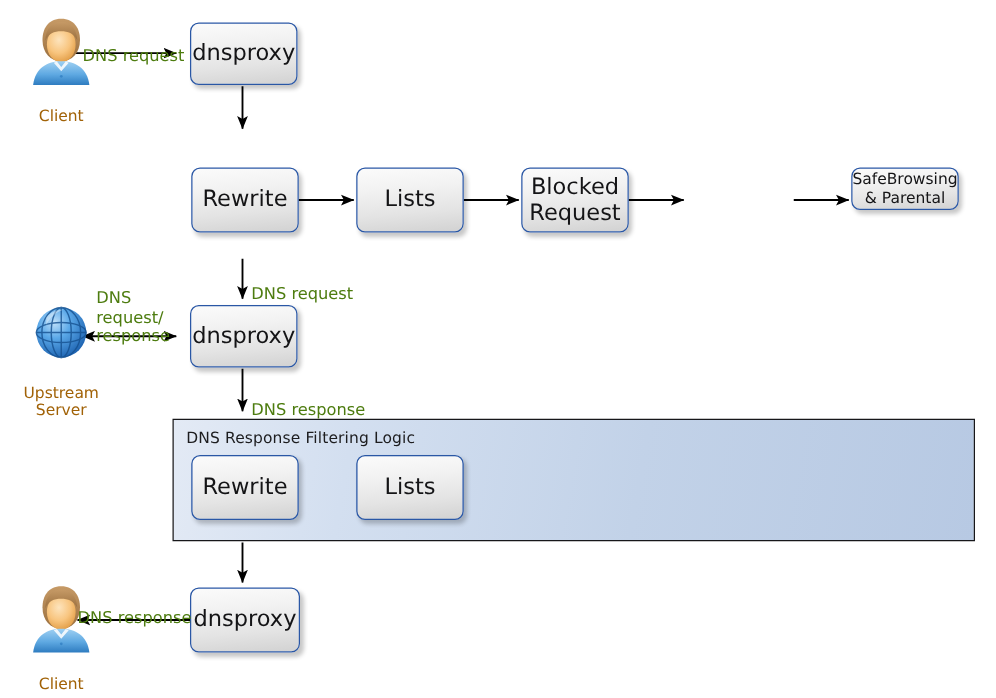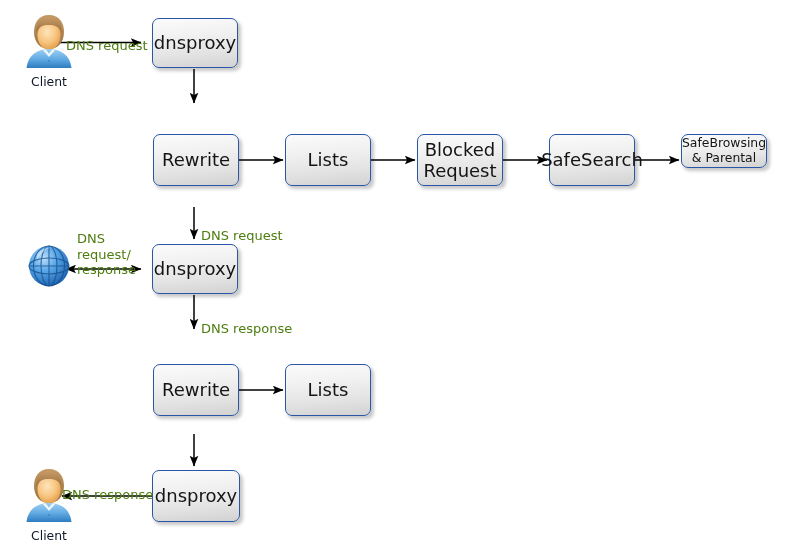--- a/index.html
+++ b/index.html
@@ -61,24 +61,24 @@
     overflow: visible;
   }
   .node.tight { font-size: 12.4px; }
   
   .actor {
     position: absolute;
     text-align: center;
   }
   .actor-label {
     font-size: 12.4px;
-    color: #0f172a;
+    color: #a16207;
     line-height: 1.16;
     white-space: pre-line;
-    margin-top: 1px;
+    margin-top: 12px;
   }
   
   .edge-label {
     position: absolute;
     font-size: 13px;
     color: #4d7c0f;
     white-space: pre-line;
     line-height: 1.2;
     margin-top: 16px;
   }
@@ -169,20 +169,22 @@
       <circle cx="25" cy="25" r="20" fill="url(#globeG)"></circle>
       <g stroke="#15508f" stroke-width="1.15" fill="none" opacity="0.8">
         <ellipse cx="25" cy="25" rx="20" ry="8"></ellipse>
         <ellipse cx="25" cy="25" rx="8" ry="20"></ellipse>
         <ellipse cx="25" cy="25" rx="15.5" ry="20"></ellipse>
         <line x1="5" y1="25" x2="45" y2="25"></line>
         <line x1="25" y1="5" x2="25" y2="45"></line>
       </g>
       <path d="M13,13 C16,9 21,6.5 27,6.5 C20,9 15.5,13.5 13,19 Z" fill="#ffffff" opacity="0.38"></path>
     </svg>
+    <div class="actor-label">Upstream
+Server</div>
   </div>
 
   <div class="actor" style="left:14px; top:466px; width:70px;">
     <svg width="52" height="58" viewBox="0 0 52 58">
       <path d="M26,3 C36.5,3 41,11 41,20 C41,30.5 34.5,37 26,37 C17.5,37 11,30.5 11,20 C11,11 15.5,3 26,3 Z" fill="url(#hairG)"></path>
       <path d="M26,11 C33.5,11 37.5,16.5 37.5,23.5 C37.5,31.5 32.5,37.5 26,37.5 C19.5,37.5 14.5,31.5 14.5,23.5 C14.5,16.5 18.5,11 26,11 Z" fill="url(#faceG)"></path>
       <path d="M13.2,20.5 C13.5,11 18.5,5.5 26,5.5 C33.5,5.5 38.5,11 38.8,20 C35.5,14.5 31.5,13 26,13 C20,13 16,14.8 13.2,20.5 Z" fill="url(#hairG)"></path>
       <path d="M26,37 C15,37 5,42.5 3.5,56 L48.5,56 C47,42.5 37,37 26,37 Z" fill="url(#shirtG)"></path>
       <path d="M20,38.2 L26,45 L32,38.2 L29.5,37.2 L26,41.5 L22.5,37.2 Z" fill="#ffffff" opacity="0.85"></path>
       <circle cx="26" cy="49" r="1.1" fill="#2e7cc0" opacity="0.7"></circle>
@@ -193,24 +195,26 @@
   <div class="node" style="left:152px; top:18px; width:86px; height:50px;">dnsproxy</div>
 
   <div class="node" style="left:152px; top:244px; width:86px; height:50px;">dnsproxy</div>
 
   <div class="node" style="left:152px; top:470px; width:88px; height:52px;">dnsproxy</div>
 
   <div class="node" style="left:153px; top:134px; width:86px; height:52px;">Rewrite</div>
   <div class="node" style="left:285px; top:134px; width:86px; height:52px;">Lists</div>
   <div class="node" style="left:417px; top:134px; width:86px; height:52px;">Blocked
 Request</div>
-  <div class="node" style="left:549px; top:134px; width:86px; height:52px;">SafeSearch</div>
   <div class="node tight" style="left:681px; top:134px; width:86px; height:34px;">SafeBrowsing
 &amp; Parental</div>
 
+  <div class="panel" style="left:138px; top:335px; width:642px; height:98px;">
+    <div class="panel-title">DNS Response Filtering Logic</div>
+  </div>
   <div class="node" style="left:153px; top:364px; width:86px; height:52px;">Rewrite</div>
   <div class="node" style="left:285px; top:364px; width:86px; height:52px;">Lists</div>
 
   <div class="edge-label" style="left:66px; top:22px;">DNS request</div>
 
   <div class="edge-label" style="left:201px; top:212px;">DNS request</div>
 
   <div class="edge-label center" style="left:77px; top:215px; width:86px;">DNS
 request/
 response</div>

